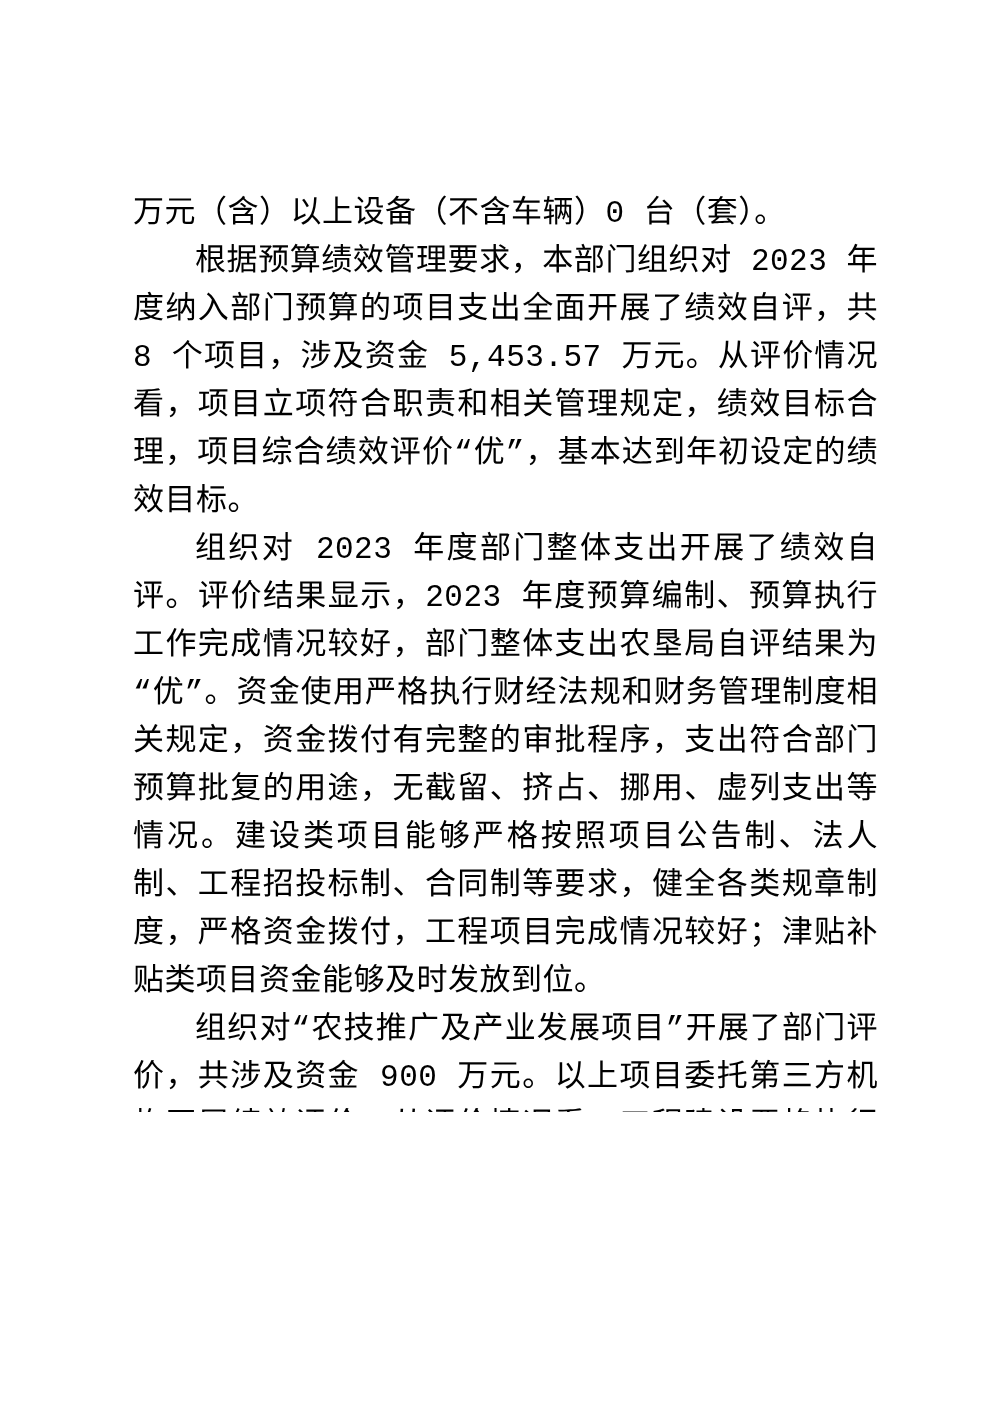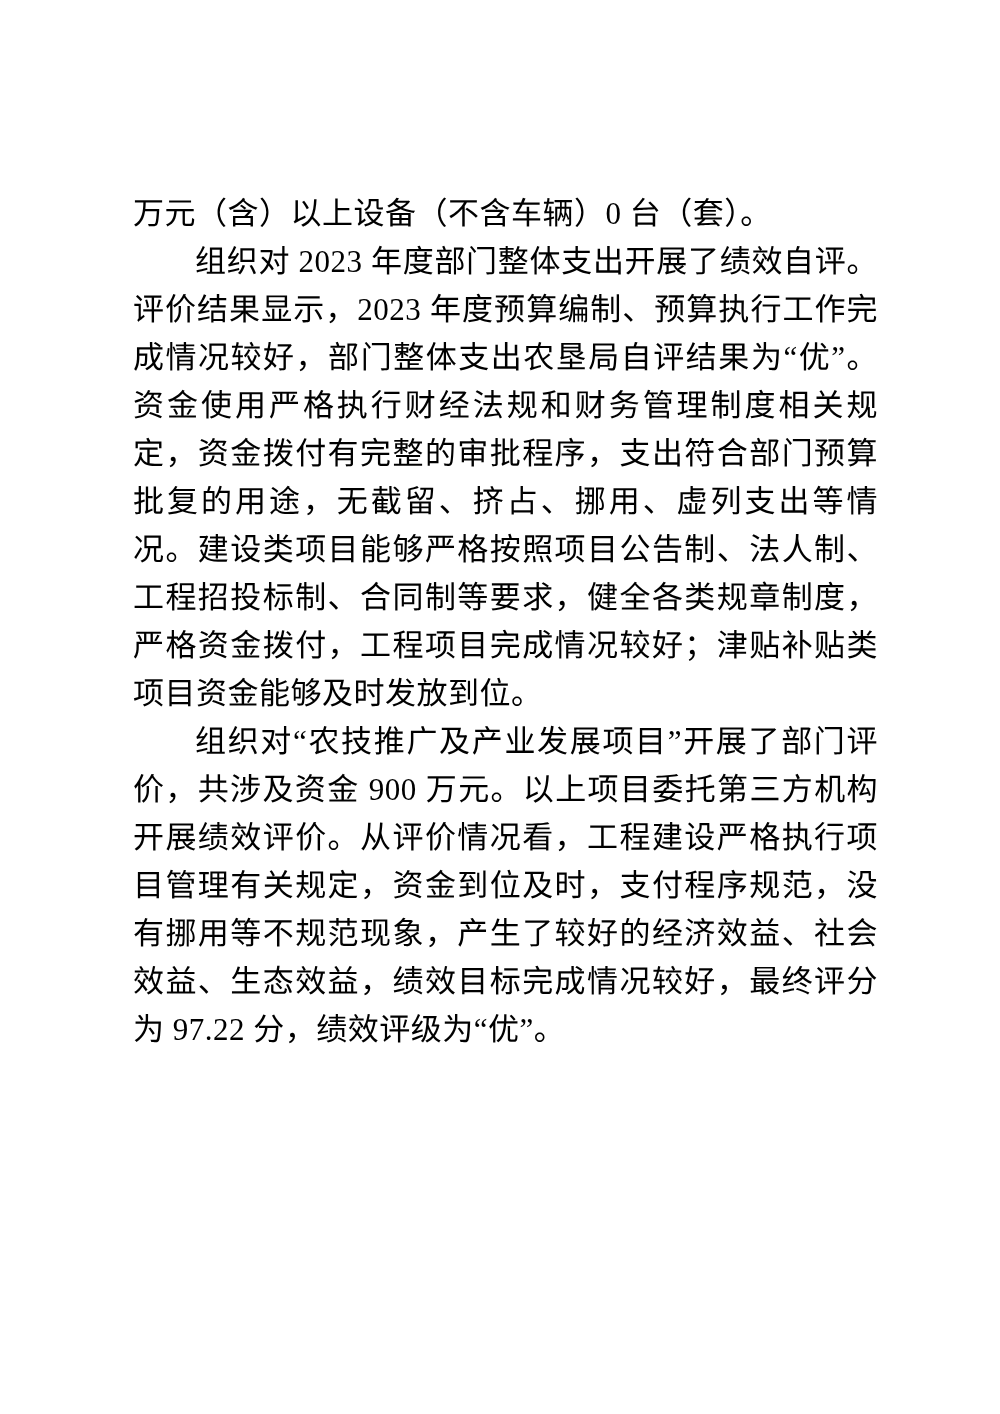--- a/index.html
+++ b/index.html
@@ -7,21 +7,21 @@
     margin: 0;
     padding: 0;
     background: #ffffff;
   }
   .page {
     position: relative;
     width: 1000px;
     height: 1112px;
     background: #ffffff;
     overflow: hidden;
-    font-family: Liberation Serif, serif;
+    font-family: Liberation Mono, monospace;
     color: #000000;
   }
   .content {
     position: absolute;
     left: 133px;
     top: 190px;
     width: 745px;
   }
   .content p {
     margin: 0;
@@ -52,17 +52,18 @@
     line-height: 30px;
     letter-spacing: 1px;
   }
 </style>
 </head>
 <body>
 
 <div class="page">
   <main class="content">
     <p class="cont-line">万元（含）以上设备（不含车辆）0 台（套）。</p>
+    <p class="body-para">根据预算绩效管理要求，本部门组织对 2023 年度纳入部门预算的项目支出全面开展了绩效自评，共 8 个项目，涉及资金 5,453.57 万元。从评价情况看，项目立项符合职责和相关管理规定，绩效目标合理，项目综合绩效评价“优”，基本达到年初设定的绩效目标。</p>
     <p class="body-para">组织对 2023 年度部门整体支出开展了绩效自评。评价结果显示，2023 年度预算编制、预算执行工作完成情况较好，部门整体支出农垦局自评结果为“优”。资金使用严格执行财经法规和财务管理制度相关规定，资金拨付有完整的审批程序，支出符合部门预算批复的用途，无截留、挤占、挪用、虚列支出等情况。建设类项目能够严格按照项目公告制、法人制、工程招投标制、合同制等要求，健全各类规章制度，严格资金拨付，工程项目完成情况较好；津贴补贴类项目资金能够及时发放到位。</p>
     <p class="body-para">组织对“农技推广及产业发展项目”开展了部门评价，共涉及资金 900 万元。以上项目委托第三方机构开展绩效评价。从评价情况看，工程建设严格执行项目管理有关规定，资金到位及时，支付程序规范，没有挪用等不规范现象，产生了较好的经济效益、社会效益、生态效益，绩效目标完成情况较好，最终评分为 97.22 分，绩效评级为“优”。</p>
   </main>
   <div class="page-number">−37−</div>
 </div>
 
 </body></html>

